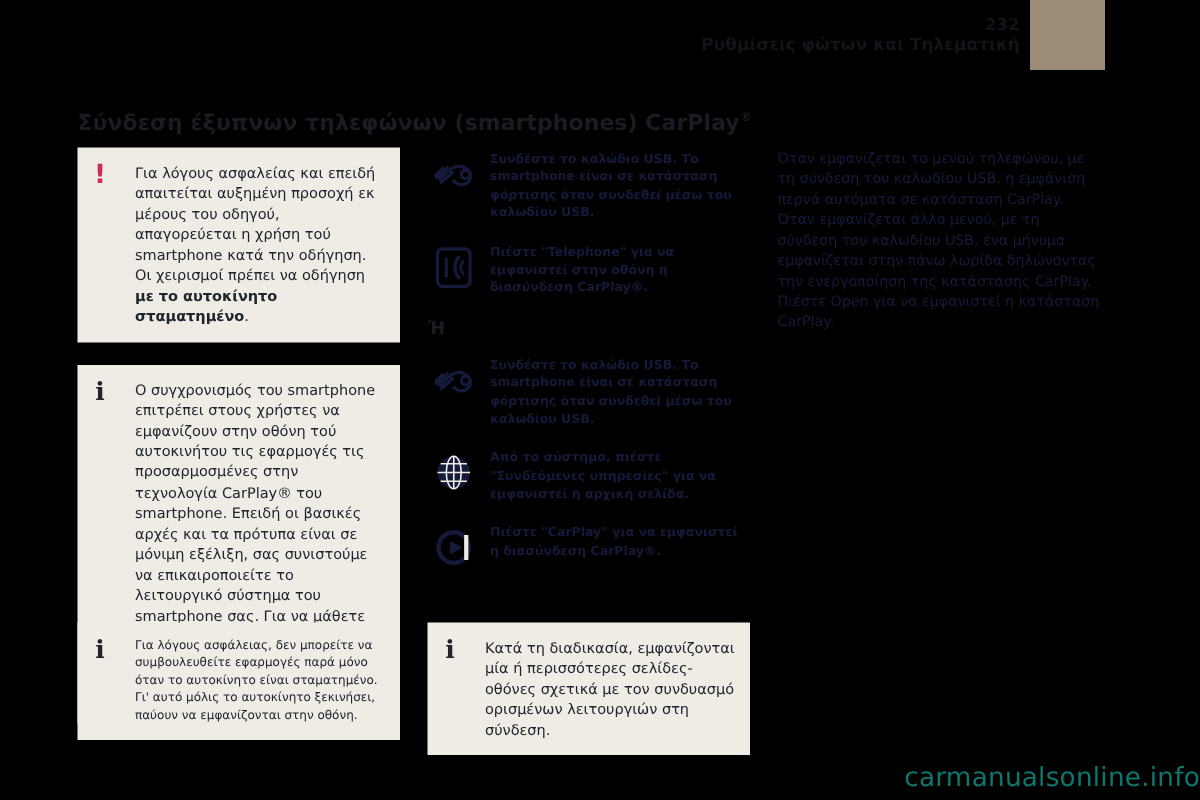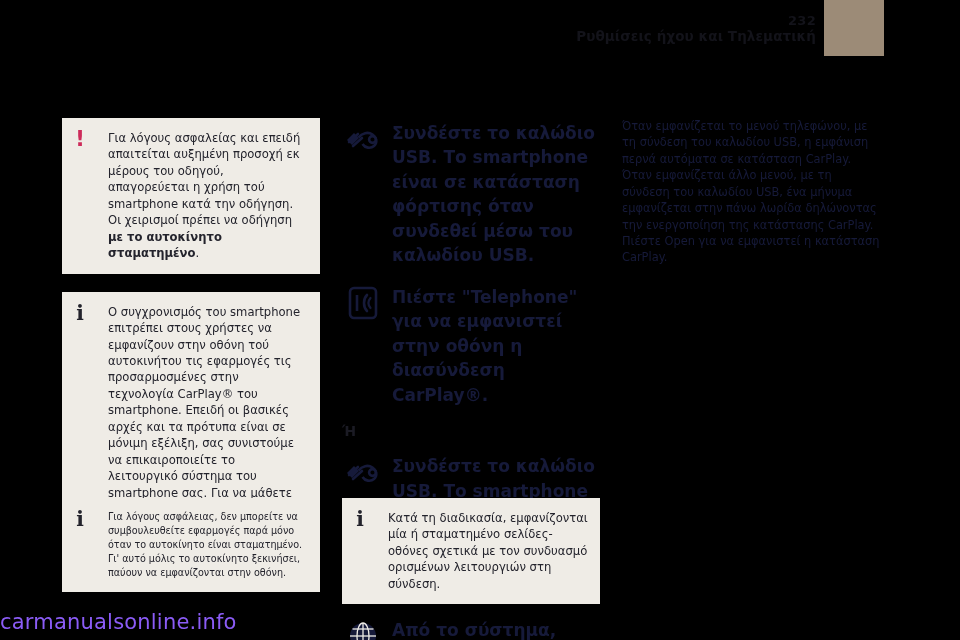--- a/index.html
+++ b/index.html
@@ -112,21 +112,21 @@
     flex: 0 0 42px;
     height: 38px;
     display: flex;
     align-items: center;
     justify-content: center;
     margin-right: 8px;
   }
   .step-icon svg { display: block; }
   .step-text {
     flex: 1;
-    font-size: 17px;
+    font-size: 10px;
     line-height: 1.44;
     color: #161a3a;
     font-weight: bold;
     padding-top: 1px;
   }
 
   .or-sep {
     font-size: 14px;
     font-weight: bold;
     color: #1b1b24;
@@ -150,39 +150,40 @@
   
   .bottom-box-1 { position: absolute; left: 62px;  top: 498px; width: 258px; }
   .bottom-box-2 { position: absolute; left: 342px; top: 498px; width: 258px; }
   .bottom-box-1 .box, .bottom-box-2 .box { margin-bottom: 0; }
 
   
   .watermark {
     position: absolute;
     left: 0; bottom: 6px;
     width: 960px;
-    text-align: left;
+    text-align: right;
     font-size: 21px;
-    color: #8b5cf6;
+    color: #0f766e;
     letter-spacing: .2px;
     font-family: "DejaVu Sans", "Liberation Sans", sans-serif;
   }
 </style>
 </head>
 <body>
 
 <div id="page">
 
   <div class="hdr-swatch"></div>
   <div class="hdr-text">
     <div class="hdr-page">232</div>
-    <div class="hdr-sect">Ρυθμίσεις ήχου και Τηλεματική</div>
+    <div class="hdr-sect">Ρυθμίσεις φώτων και Τηλεματική</div>
   </div>
   <div class="hdr-rule"></div>
 
+  <div class="page-title"><span>Σύνδεση έξυπνων τηλεφώνων (smartphones) CarPlay</span><sup>®</sup></div>
 
   <div class="col col-1">
 
     <div class="box">
       <span class="marker marker-warn">!</span>
       <p><span>Για λόγους ασφαλείας και επειδή απαιτείται αυξημένη προσοχή εκ μέρους του οδηγού, απαγορεύεται η χρήση τού smartphone κατά την οδήγηση.</span><br><span>Οι χειρισμοί πρέπει να οδήγηση </span><b>με το αυτοκίνητο σταματημένο</b><span>.</span></p>
     </div>
 
     <div class="box">
       <span class="marker marker-info">i</span>
@@ -285,19 +286,19 @@
   <div class="bottom-box-1">
     <div class="box">
       <span class="marker marker-info">i</span>
       <p class="small">Για λόγους ασφάλειας, δεν μπορείτε να συμβουλευθείτε εφαρμογές παρά μόνο όταν το αυτοκίνητο είναι σταματημένο. Γι' αυτό μόλις το αυτοκίνητο ξεκινήσει, παύουν να εμφανίζονται στην οθόνη.</p>
     </div>
   </div>
 
   <div class="bottom-box-2">
     <div class="box">
       <span class="marker marker-info">i</span>
-      <p>Κατά τη διαδικασία, εμφανίζονται μία ή σταματημένο σελίδες-οθόνες σχετικά με τον συνδυασμό ορισμένων λειτουργιών στη σύνδεση.</p>
+      <p>Κατά τη διαδικασία, εμφανίζονται μία ή περισσότερες σελίδες-οθόνες σχετικά με τον συνδυασμό ορισμένων λειτουργιών στη σύνδεση.</p>
     </div>
   </div>
 
   <div class="watermark">carmanualsonline.info</div>
 
 </div>
 
 </body></html>

